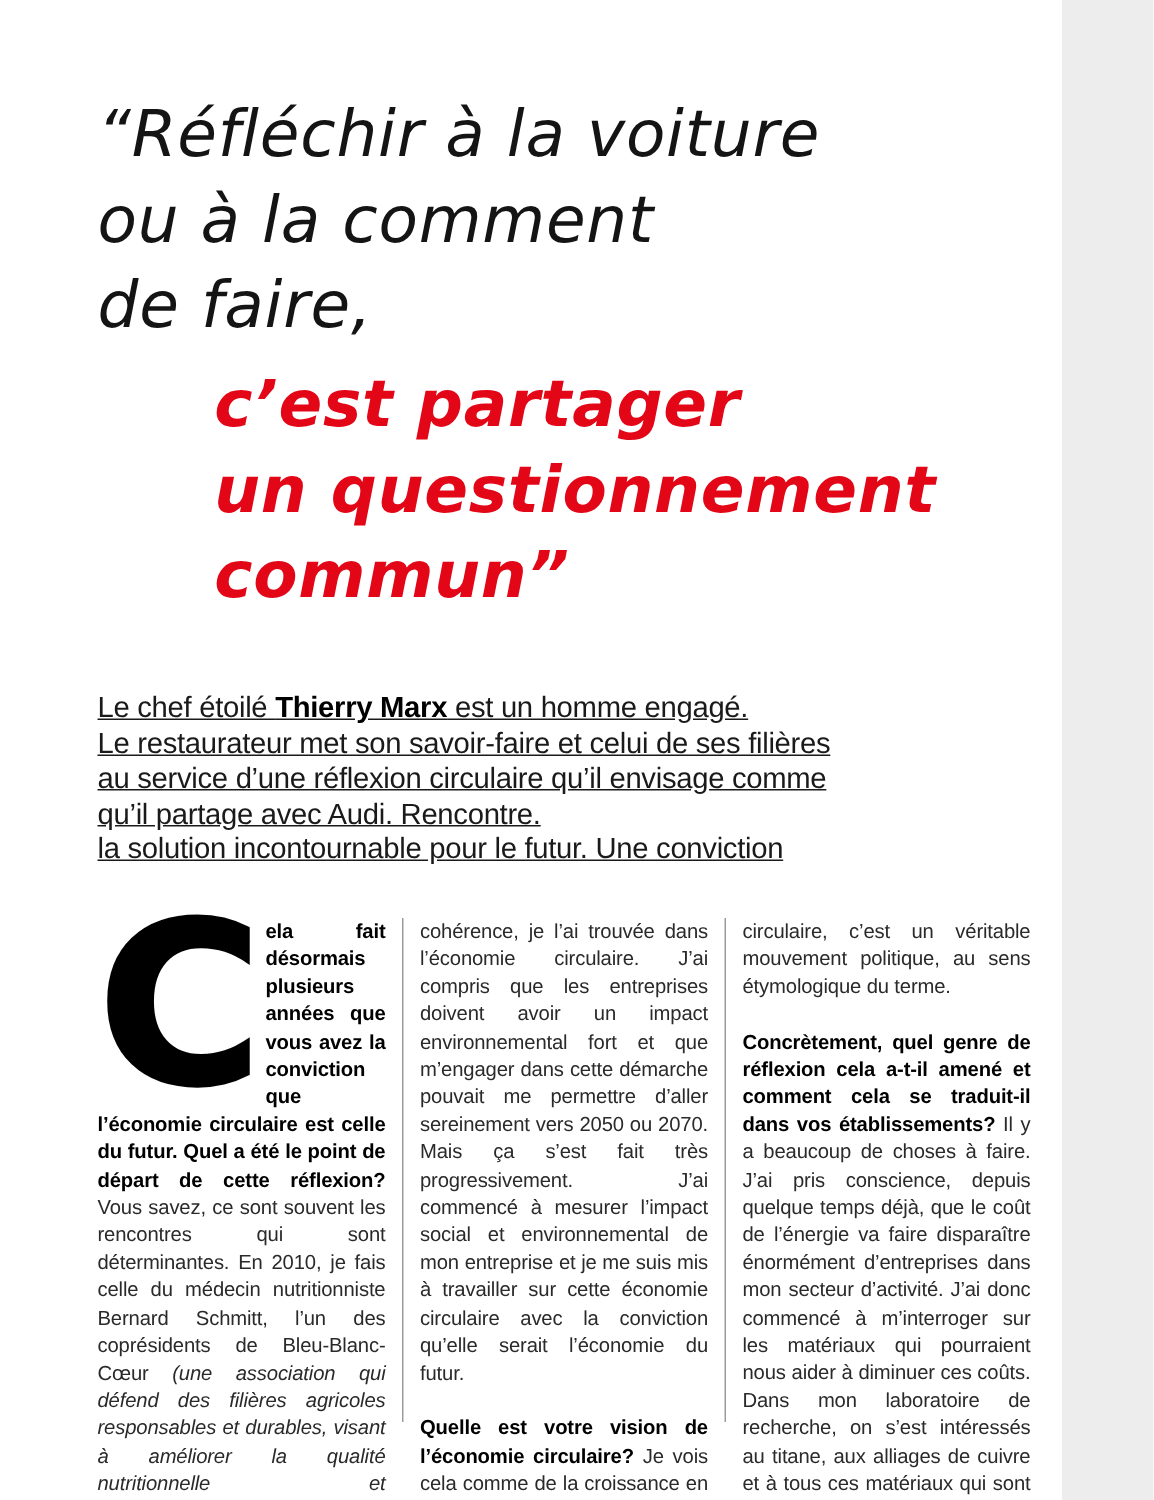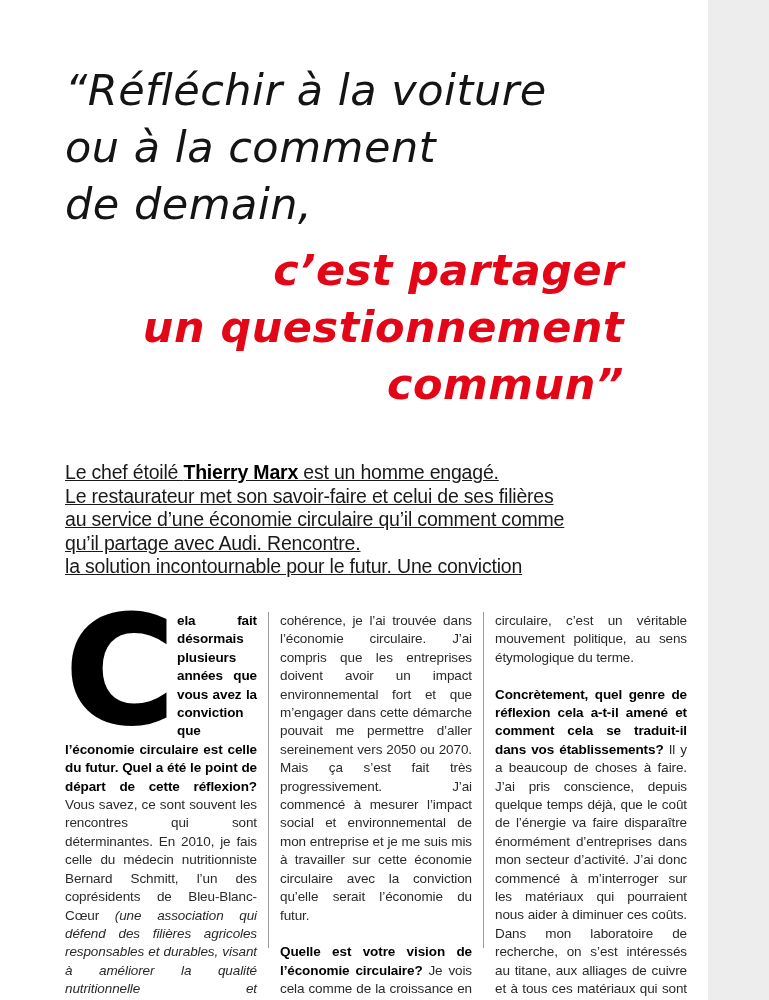--- a/index.html
+++ b/index.html
@@ -18,21 +18,20 @@
     font-style:italic;font-weight:500;
     font-size:43px;line-height:57px;
     letter-spacing:0.5px;color:#141414;
   }
   .headline-red{
     position:absolute;right:84px;top:242px;
     font-family:"DejaVu Sans",sans-serif;
     font-style:italic;font-weight:bold;
     font-size:43px;line-height:57px;
     letter-spacing:0.5px;color:#e30617;
-    text-align:right;
   }
   .headline-line{white-space:nowrap;}
 
   
   .intro{
     position:absolute;left:65px;top:461px;
     font-size:19.5px;line-height:23.5px;
     letter-spacing:-0.2px;color:#1a1a1a;text-decoration:underline;
   }
   .intro-line{white-space:nowrap;}
@@ -70,33 +69,33 @@
   }
 </style>
 </head>
 <body>
 
 <div class="page">
 
   <div class="headline-black">
     <div class="headline-line">“Réfléchir à la voiture</div>
     <div class="headline-line">ou à la comment</div>
-    <div class="headline-line">de demain,</div>
+    <div class="headline-line">de faire,</div>
   </div>
 
   <div class="headline-red">
     <div class="headline-line">c’est partager</div>
     <div class="headline-line">un questionnement</div>
     <div class="headline-line">commun”</div>
   </div>
 
   <div class="intro">
     <div class="intro-line"><span class="seg-n">Le chef étoilé </span><span class="seg-b">Thierry Marx</span><span class="seg-n"> est un homme engagé.</span></div>
     <div class="intro-line"><span class="seg-n">Le restaurateur met son savoir-faire et celui de ses filières</span></div>
-    <div class="intro-line"><span class="seg-n">au service d’une économie circulaire qu’il comment comme</span></div>
+    <div class="intro-line"><span class="seg-n">au service d’une réflexion circulaire qu’il envisage comme</span></div>
     <div class="intro-line"><span class="seg-n">qu’il partage avec Audi. Rencontre.</span></div>
     <div class="intro-line"><span class="seg-n">la solution incontournable pour le futur. Une conviction</span></div>
   </div>
 
   <div class="columns">
 
     <div class="col">
       <p class="body-p"><span class="dropcap">C</span><span><span class="seg-b">ela fait désormais plusieurs années que vous avez la conviction que l’économie circulaire est celle du futur. Quel a été le point de départ de cette réflexion? </span><span class="seg-n">Vous savez, ce sont souvent les rencontres qui sont déterminantes. En 2010, je fais celle du médecin nutritionniste Bernard Schmitt, l’un des coprésidents de Bleu-Blanc-Cœur </span><span class="seg-i">(une association qui défend des filières agricoles responsables et durables, visant à améliorer la qualité nutritionnelle et environnementale, ndlr)</span><span class="seg-n">. À ce moment-là, j’ai eu un déclic: après avoir créé des écoles d’inclusion et d’insertion, il fallait que je donne une cohérence globale à mon engagement social. Et cette</span></span></p>
     </div>
 

